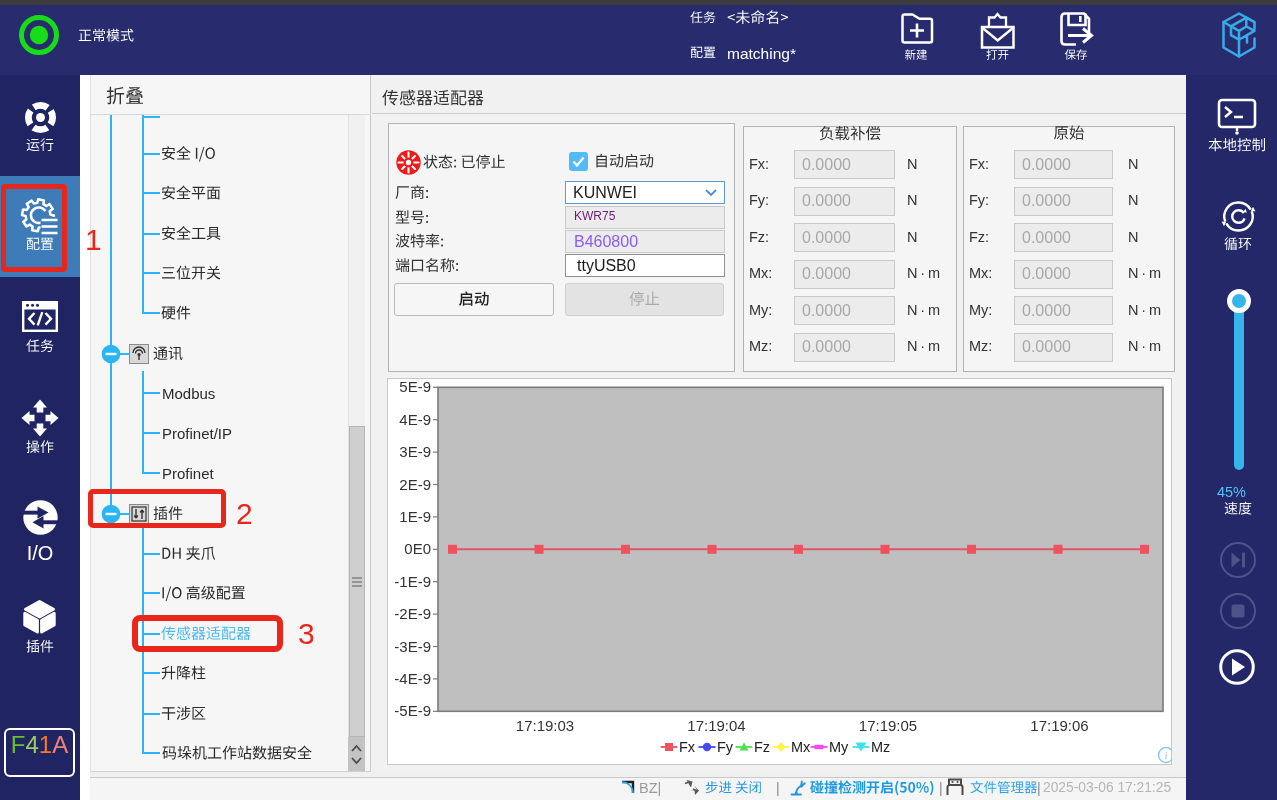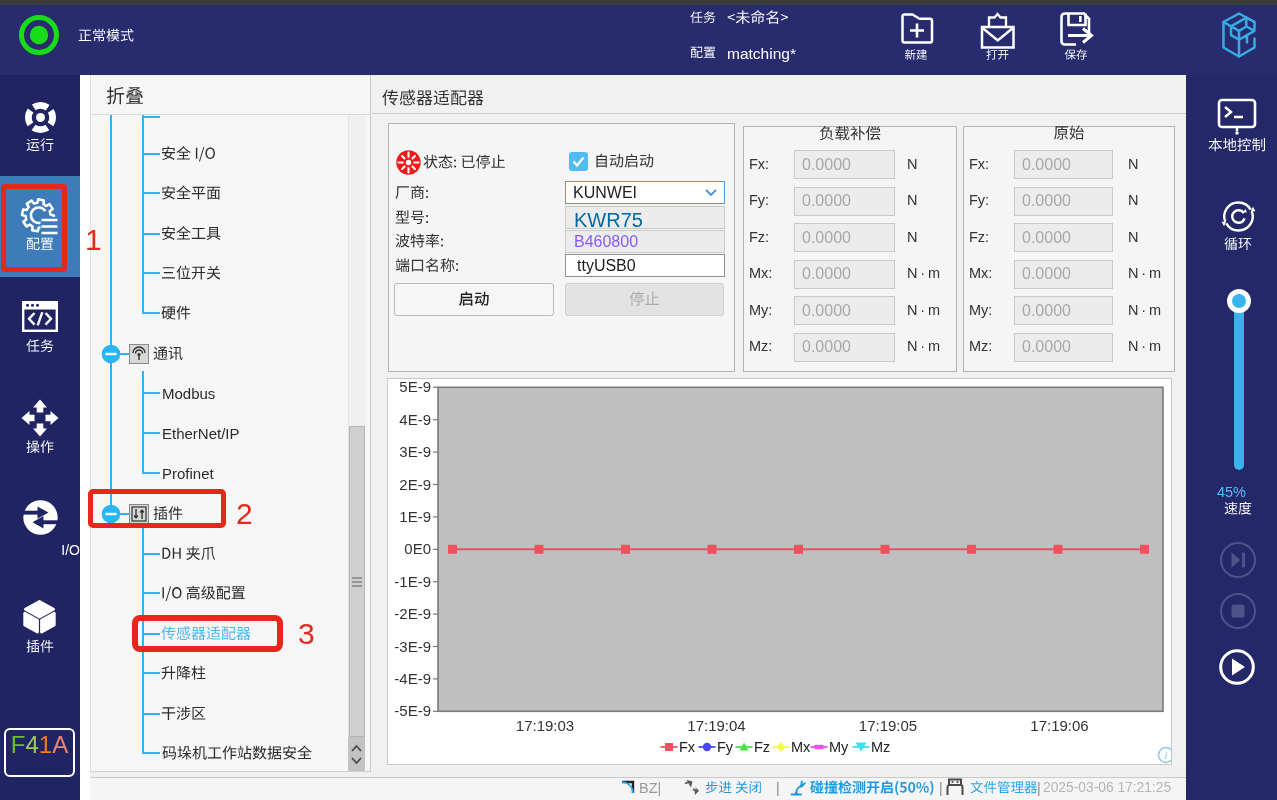--- a/index.html
+++ b/index.html
@@ -94,21 +94,21 @@
 </g>
 </svg>
 <svg class="abs" style="left:22px;top:599px" width="35" height="36" viewBox="0 0 35 36">
 <g fill="#fff" stroke="#fff" stroke-width="3" stroke-linejoin="round">
 <path d="M17.5 2.5 L31.5 10.2 17.5 17.9 3.5 10.2 Z"></path>
 <path d="M2.8 14.2 L15.4 21.3 V33 L2.8 25.9 Z"></path>
 <path d="M32.2 14.2 L19.6 21.3 V33 L32.2 25.9 Z"></path>
 </g>
 </svg>
 
-<div class="abs" style="left:0px;top:542px;width:80px;text-align:right;color:#fff;font-size:14px">I/O</div>
+<div class="abs" style="left:0px;top:542px;width:80px;text-align:center;color:#fff;font-size:20px">I/O</div>
 
 <div class="abs" style="left:4px;top:728px;width:71px;height:49px;border:2px solid #fff;border-radius:6px;font-size:24px;text-align:center;line-height:30px"><span style="color:#6abf2e">F</span><span style="color:#9fca63">4</span><span style="color:#f47920">1</span><span style="color:#ec8373">A</span></div>
 
 <div class="abs" style="left:90px;top:75px;width:281px;height:697px;background:#f6f6f6;border-right:1px solid #c9c9c9;border-left:1px solid #e0e0e0;border-bottom:1px solid #d0d0d0"></div>
 <div class="abs" style="left:90px;top:114px;width:281px;height:1px;background:#d8d8d8"></div>
 <div class="abs" style="left:90px;top:772px;width:1096px;height:5px;background:#f0f0f0"></div>
 
 <div class="abs" style="left:110px;top:115px;width:2px;height:399px;background:#29b6f6"></div>
 <div class="abs" style="left:142px;top:115px;width:2px;height:198px;background:#29b6f6"></div>
 <div class="abs" style="left:142px;top:371px;width:2px;height:102px;background:#29b6f6"></div>
@@ -151,21 +151,21 @@
 <circle cx="10" cy="10.5" r="1.6" fill="#333"></circle>
 </svg>
 <svg class="abs" style="left:129px;top:504px" width="20" height="20" viewBox="0 0 20 20">
 <rect x="0.5" y="0.5" width="19" height="19" fill="#d8d8d8" stroke="#8a8a8a"></rect>
 <rect x="3" y="3" width="14" height="14" fill="none" stroke="#333" stroke-width="1.2"></rect>
 <path d="M7 5 v9 m0 0 l-1.8-2.5 m1.8 2.5 l1.8-2.5" stroke="#333" stroke-width="1.4" fill="none"></path>
 <path d="M13 15 V6 m0 0 l-1.8 2.5 M13 6 l1.8 2.5" stroke="#333" stroke-width="1.4" fill="none"></path>
 </svg>
 
 <div class="abs" style="left:162px;top:385px;font-size:15px;color:#2b2b2b">Modbus</div>
-<div class="abs" style="left:162px;top:425px;font-size:15px;color:#2b2b2b">EtherNet/IP</div>
+<div class="abs" style="left:162px;top:425px;font-size:15px;color:#2b2b2b">Profinet/IP</div>
 <div class="abs" style="left:162px;top:465px;font-size:15px;color:#2b2b2b">Profinet</div>
 
 <div class="abs" style="left:88px;top:489px;width:138px;height:39px;border:5px solid #e8271c;border-radius:5px"></div>
 <div class="abs" style="left:132px;top:615px;width:151px;height:37px;border:6px solid #e8271c;border-radius:8px"></div>
 <div class="abs" style="left:85px;top:223px;font-size:30px;color:#e8271c">1</div>
 <div class="abs" style="left:236px;top:497px;font-size:30px;color:#e8271c">2</div>
 <div class="abs" style="left:298px;top:617px;font-size:30px;color:#e8271c">3</div>
 
 <div class="abs" style="left:348px;top:115px;width:17px;height:656px;background:#f0f0f0;border-left:1px solid #e2e2e2"></div>
 <div class="abs" style="left:349px;top:426px;width:16px;height:311px;background:#cfcfcf;border:1px solid #b5b5b5"></div>
@@ -195,21 +195,21 @@
 <svg class="abs" style="left:569px;top:152px" width="19" height="19">
       <path d="M4.5 9.5 l3.5 4 6.5-8" fill="none" stroke="#fff" stroke-width="2.2"></path>
     </svg>
 
 <div class="abs" style="left:565px;top:181px;width:160px;height:23px;background:#fff;border:1px solid #5b9bd5"></div>
 <svg class="abs" style="left:703px;top:188px" width="16" height="10">
       <path d="M3 2 l5 5 5-5" fill="none" stroke="#4a90d9" stroke-width="1.8"></path>
     </svg>
 <div class="abs" style="left:573px;top:184px;font-size:16px;color:#222">KUNWEI</div>
 <div class="abs" style="left:565px;top:206px;width:160px;height:23px;background:#ececec;border:1px solid #c9c9c9"></div>
-<div class="abs" style="left:574px;top:209px;font-size:20px;color:#0369a1">KWR75</div>
+<div class="abs" style="left:574px;top:209px;font-size:12px;color:#701a75">KWR75</div>
 <div class="abs" style="left:565px;top:230px;width:160px;height:23px;background:#ececec;border:1px solid #c9c9c9"></div>
 <div class="abs" style="left:574px;top:233px;font-size:16px;color:#8b5cf6">B460800</div>
 <div class="abs" style="left:565px;top:254px;width:160px;height:23px;background:#fff;border:1px solid #8f8f8f"></div>
 <div class="abs" style="left:577px;top:257px;font-size:16px;color:#1a1a1a">ttyUSB0</div>
 
 <div class="abs" style="left:394px;top:283px;width:160px;height:33px;background:#f6f6f6;border:1px solid #bababa;border-radius:3px"></div>
 <div class="abs" style="left:565px;top:283px;width:159px;height:33px;background:#e3e3e3;border:1px solid #d0d0d0;border-radius:3px"></div>
 
 
 <div class="abs" style="left:743px;top:126px;width:214px;height:246px;background:#f5f5f5;border:1px solid #b3b3b3"></div>

